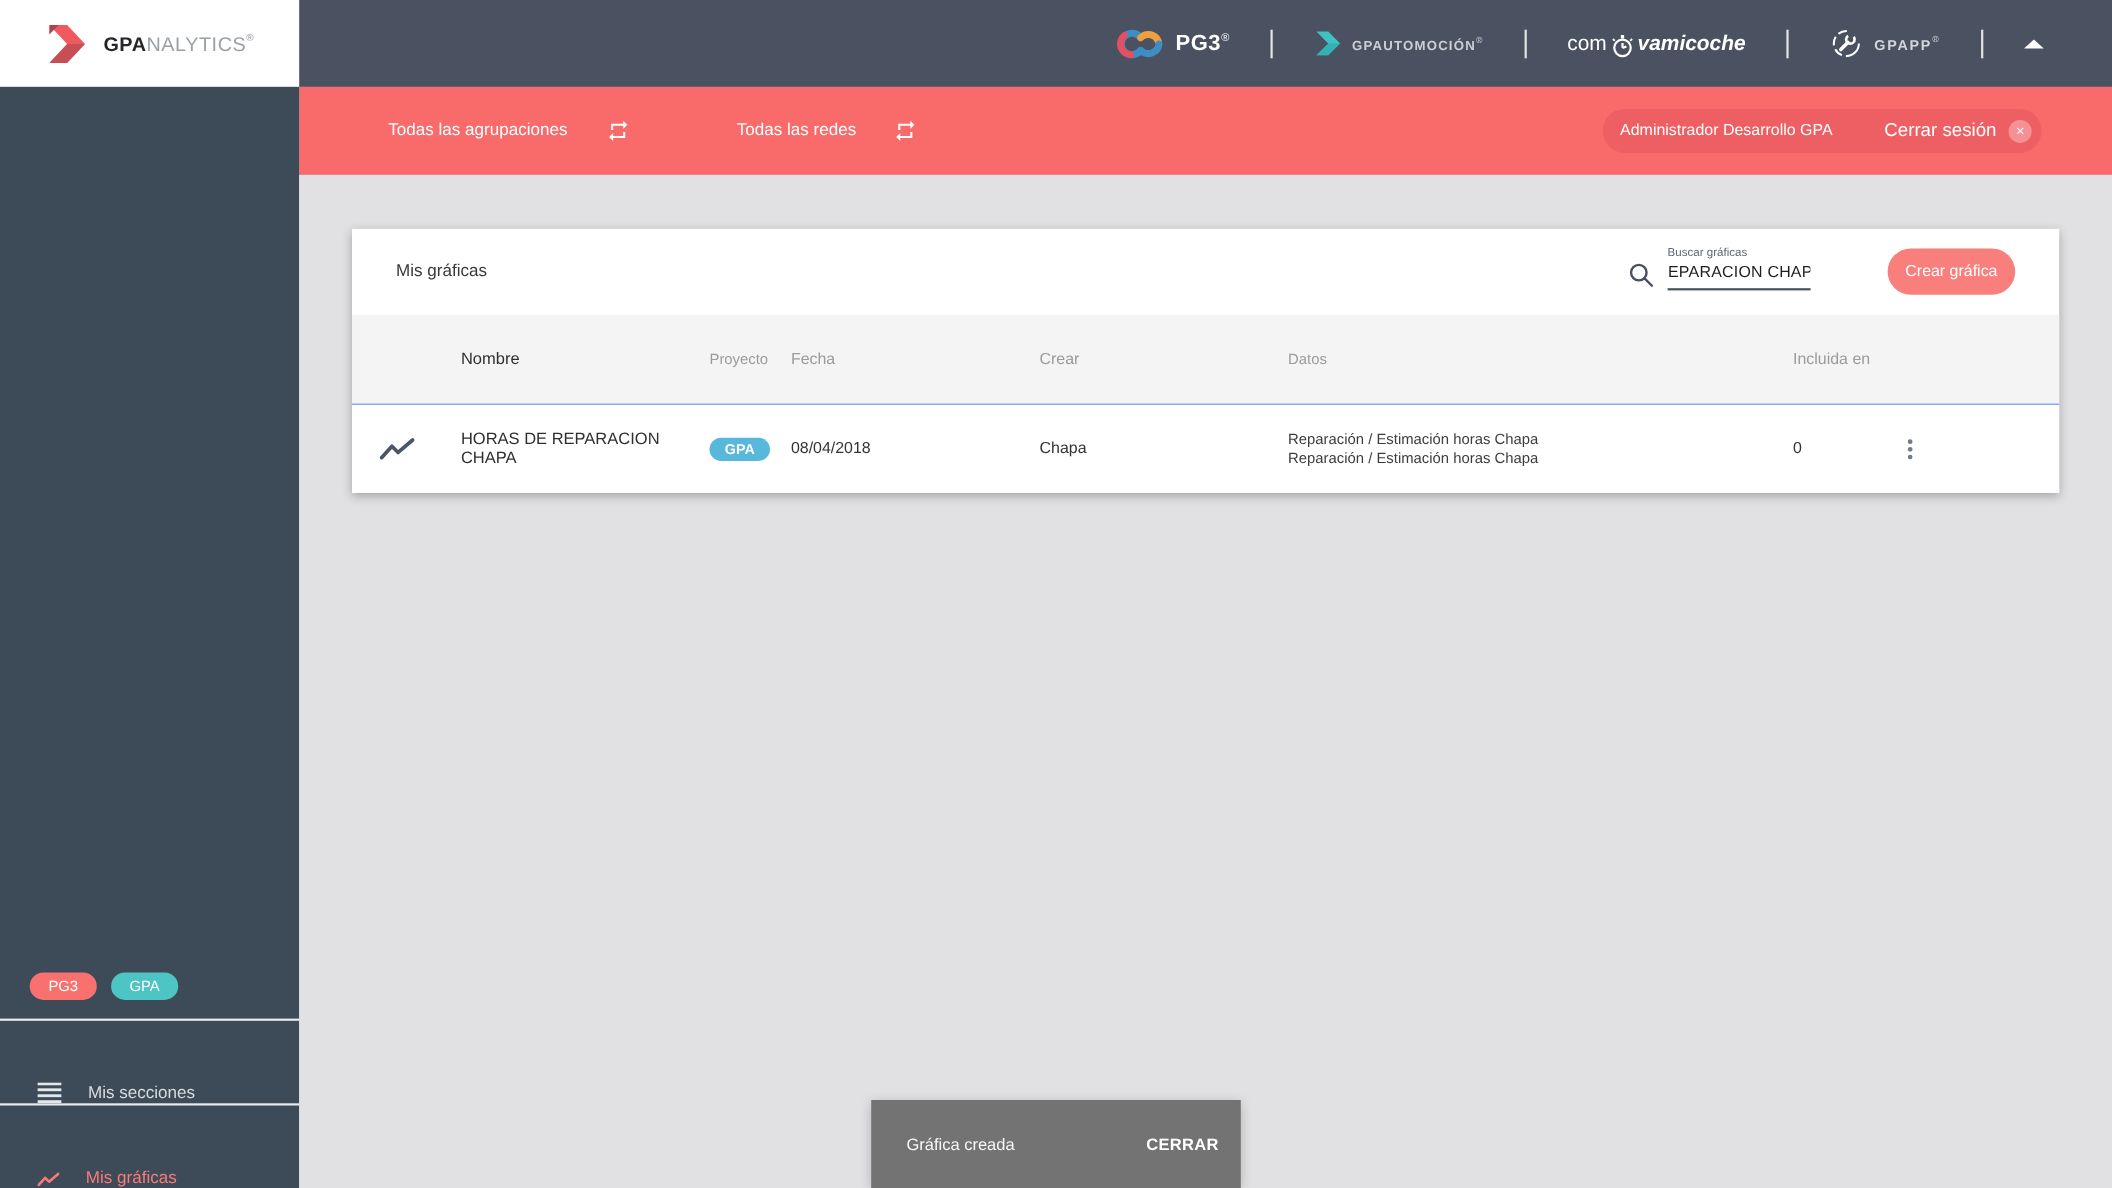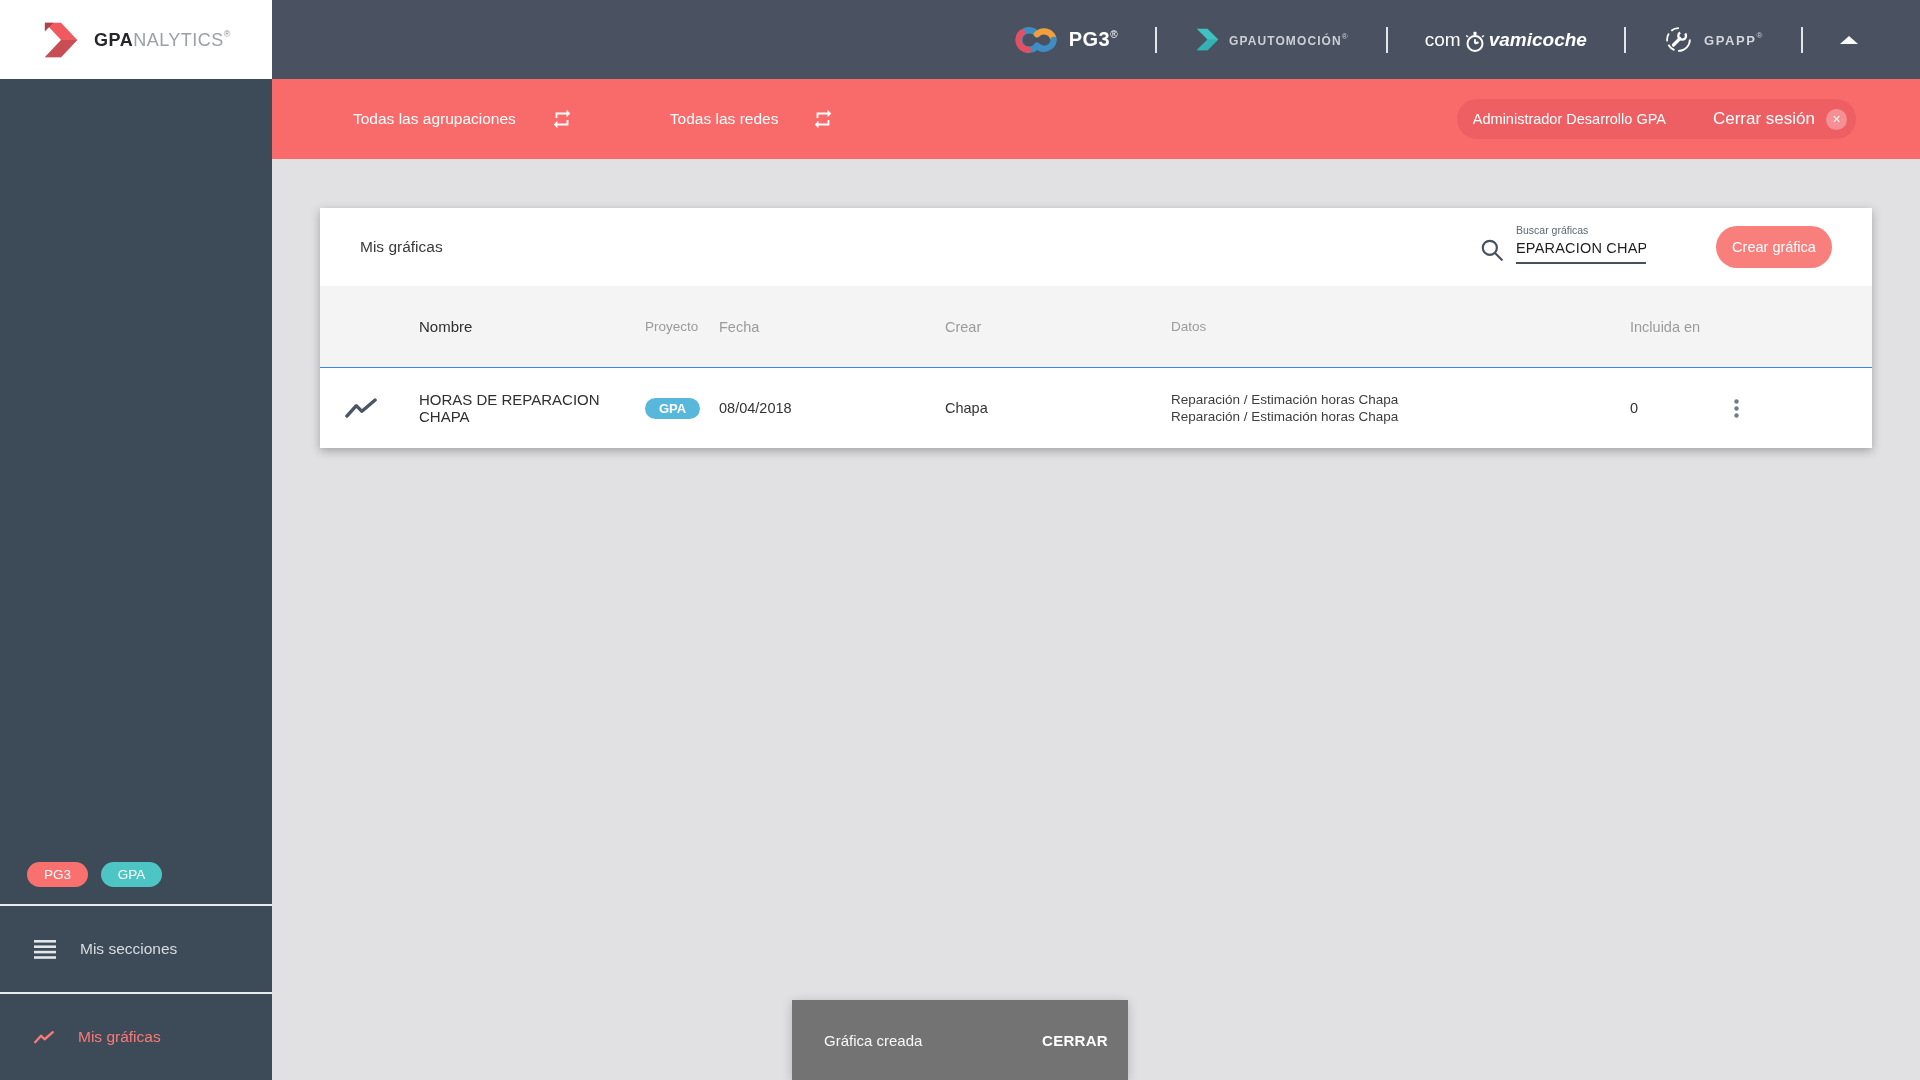--- a/index.html
+++ b/index.html
@@ -37,21 +37,21 @@
   .fb-username{font-size:14.5px;}
   .fb-logout{font-size:17px;margin-left:47px;cursor:pointer;}
   .fb-x{width:21px;height:21px;border-radius:50%;background:#f59094;color:rgba(255,255,255,.9);display:flex;align-items:center;justify-content:center;font-size:14px;margin-left:11px;cursor:pointer;}
 
   
   .sidebar{position:absolute;left:0;top:79px;bottom:0;width:272px;background:#3d4b59;}
   .sidebar-bottom{position:absolute;left:0;right:0;bottom:0;}
   .badges{height:59px;display:flex;align-items:center;gap:13px;padding-left:27px;}
   .badge{border-radius:13px;font-size:13.5px;width:61px;height:25px;line-height:25px;text-align:center;color:#fff;}
   .sb-divider{height:2px;background:#e9ecee;}
-  .sb-item{height:86px;display:flex;align-items:center;padding-left:34px;gap:24px;font-size:15.5px;color:#d8dcdf;cursor:pointer;}
+  .sb-item{height:75px;display:flex;align-items:flex-end;padding-left:34px;gap:24px;font-size:15.5px;color:#d8dcdf;cursor:pointer;}
   .sb-item.active{color:#f97a76;}
 
   
   .main{position:absolute;left:272px;top:159px;right:0;bottom:0;background:#e1e1e4;}
   .card{position:absolute;left:48px;top:49px;width:1552px;background:#fff;box-shadow:0 3px 9px rgba(0,0,0,.28);}
   .card-head{height:78px;display:flex;align-items:center;padding:0 40px;}
   .card-title{font-size:15.5px;color:#3a3a3a;}
   .head-right{margin-left:auto;display:flex;align-items:center;}
   .search-icon{margin-right:11px;margin-top:6px;}
   .input-wrap{position:relative;width:130px;margin-right:70px;margin-top:8px;}

